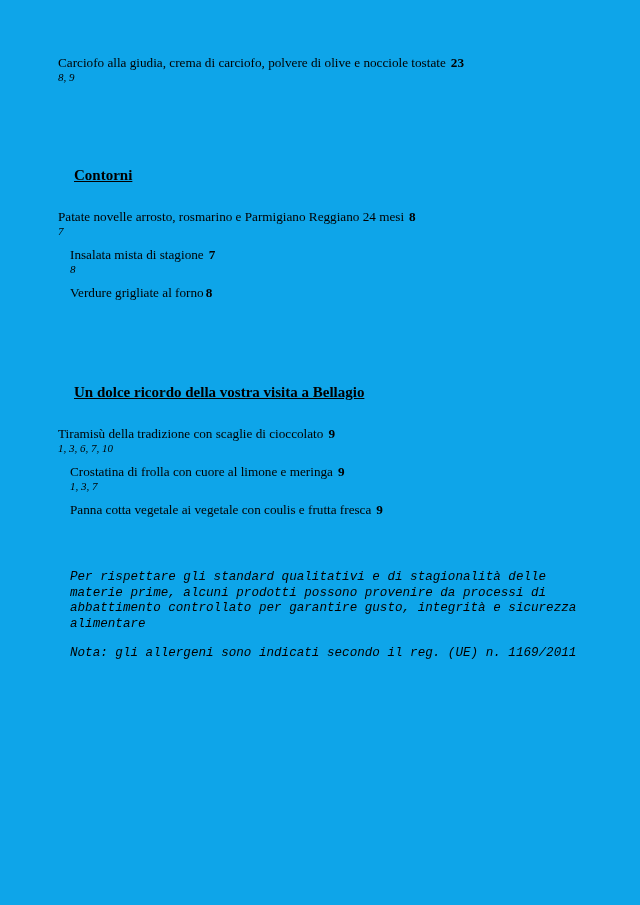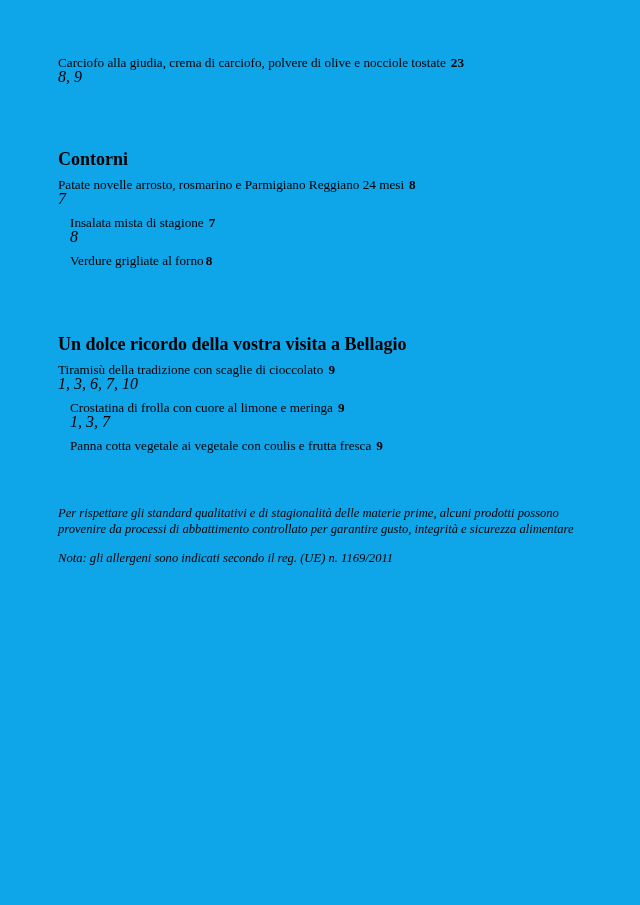--- a/index.html
+++ b/index.html
@@ -36,55 +36,57 @@
     font-weight: normal;
   }
   .item-price {
     font-weight: bold;
     margin-left: 5px;
   }
   .item-price.tight {
     margin-left: 2px;
   }
   .allergens {
-    font-size: 16px;
+    font-size: 11px;
     line-height: 14px;
     font-style: italic;
     margin-top: -1px;
   }
 
   
   .item + .item {
     margin-top: 9px;
     margin-left: 12px;
   }
 
   
   .section-heading {
-    font-size: 18px;
+    font-size: 15px;
     font-weight: bold;
     line-height: 16px;
-    margin: 0;
+    margin: 16px;
+    text-decoration: underline;
   }
   .gap-before-heading {
     height: 62px;
   }
   .gap-after-heading {
     height: 10px;
   }
 
   
   .footer {
     margin-top: 52px;
   }
   .note {
     font-style: italic;
     font-size: 12.6px;
     line-height: 15.5px;
-    margin: 0;
+    margin: 12px;
+    font-family: Liberation Mono, monospace;
   }
   .note-block {
     width: 516px;
   }
   .note + .note {
     margin-top: 14px;
   }
 </style>
 </head>
 <body>

